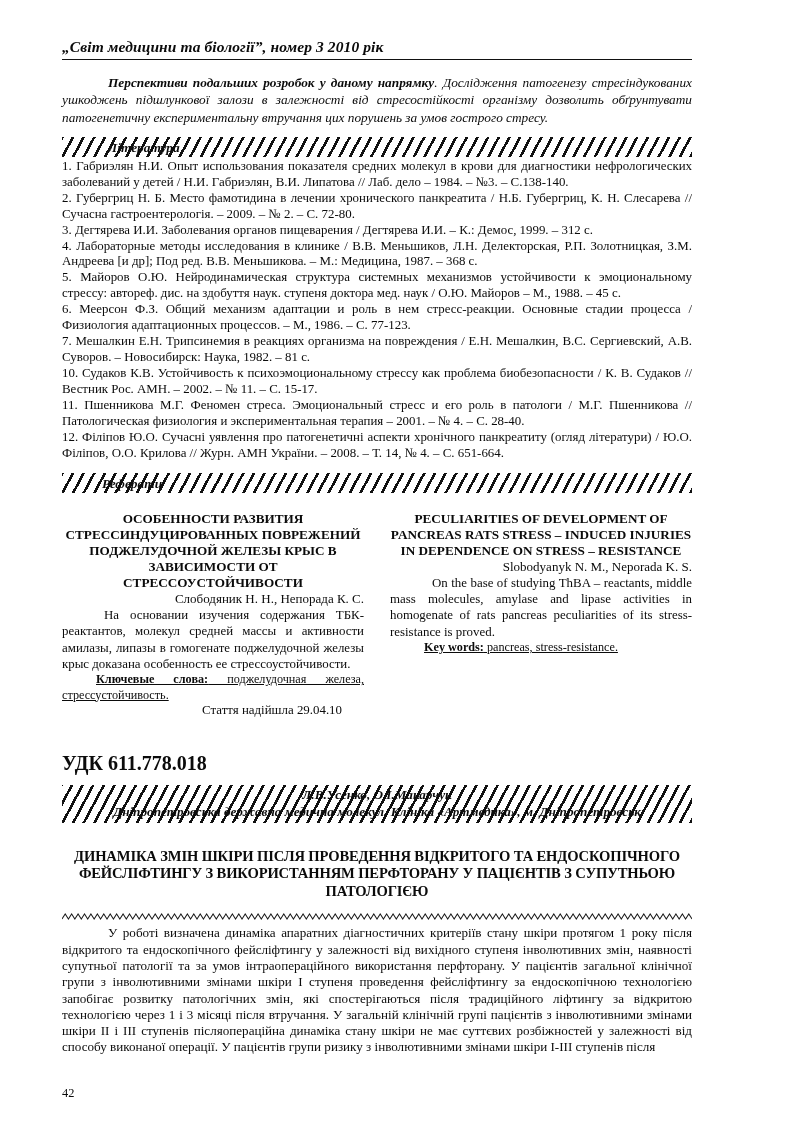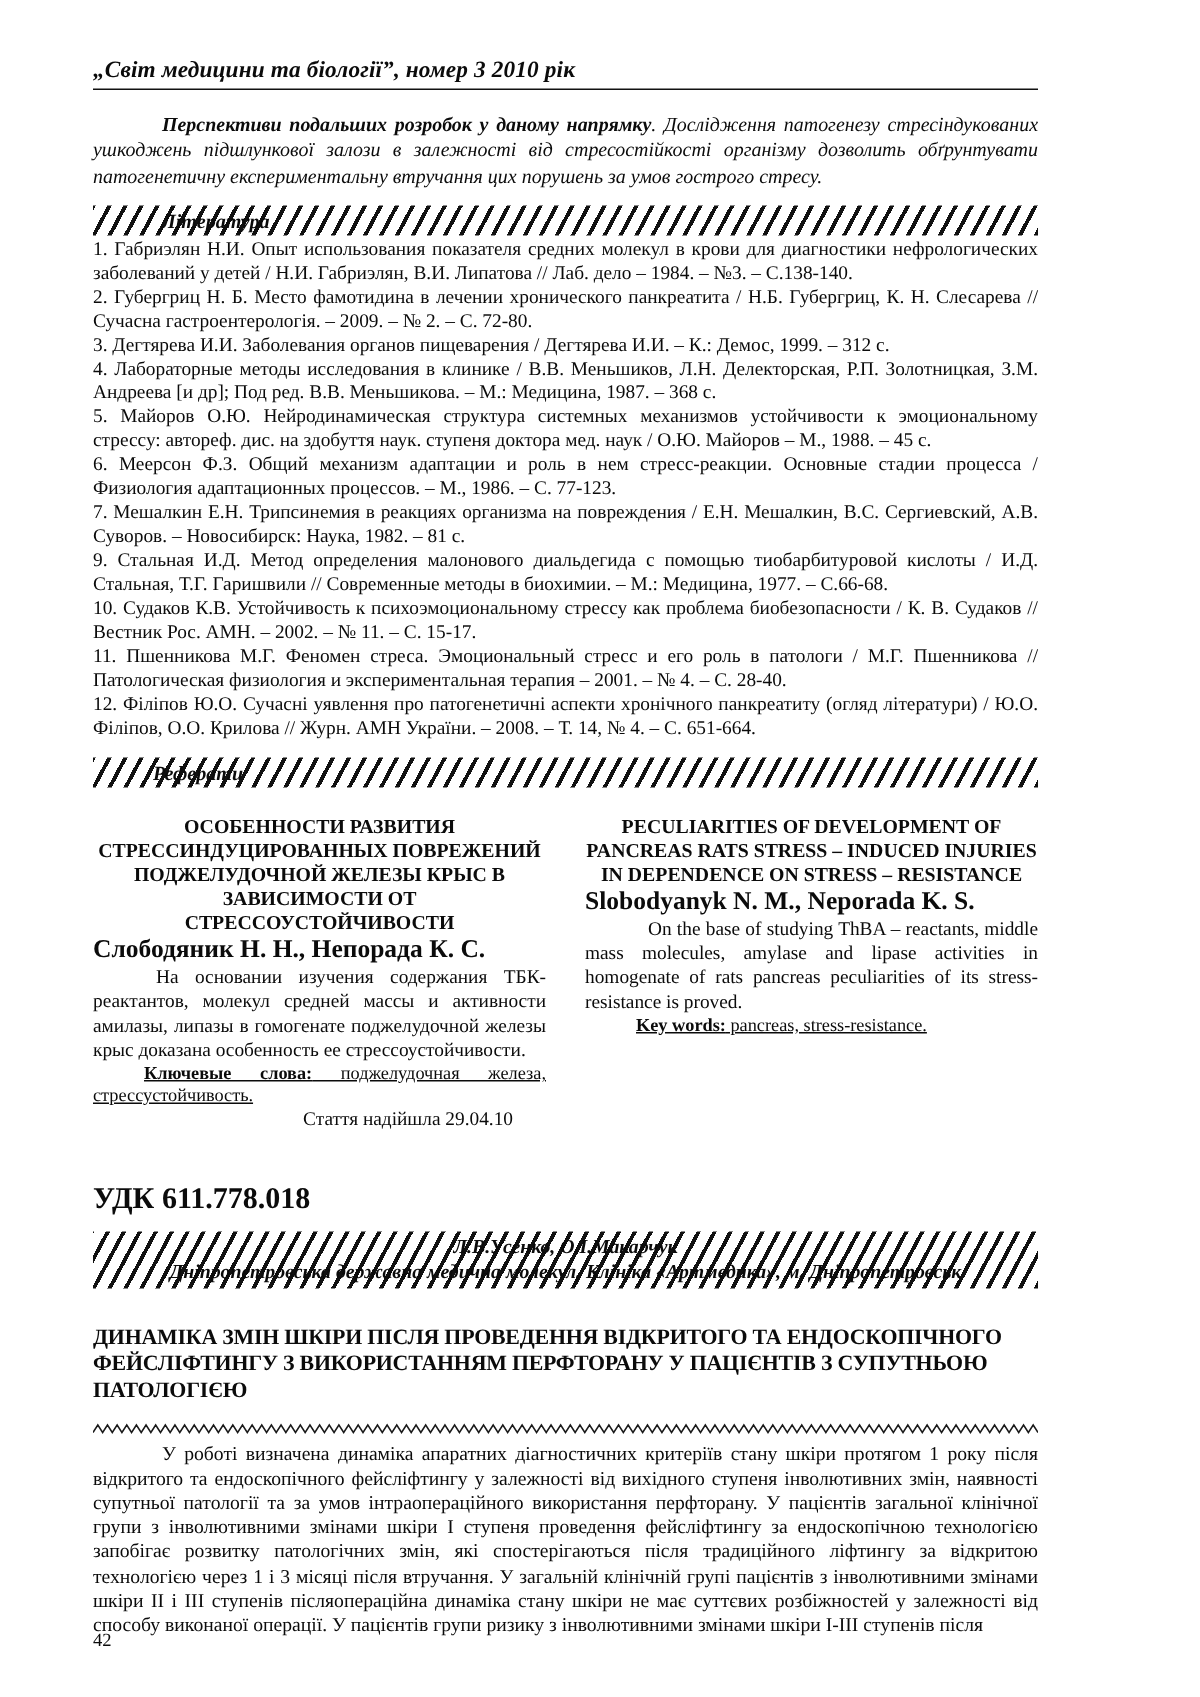--- a/index.html
+++ b/index.html
@@ -115,23 +115,23 @@
   .abs-col { width: 50%; }
   .abs-title {
     font-weight: bold;
     font-size: 13.2px;
     line-height: 1.22;
     text-align: center;
     text-transform: uppercase;
     margin: 0;
   }
   .abs-authors {
-    font-weight: bold;
-    font-size: 17px;
-    text-align: left;
+    font-weight: normal;
+    font-size: 13px;
+    text-align: right;
     margin: 0;
   }
   .abs-text {
     margin: 0;
     font-size: 12.9px;
     line-height: 1.26;
     text-align: justify;
     text-indent: 42px;
   }
   .abs-keys {
@@ -155,21 +155,21 @@
     font-weight: bold;
     font-size: 20px;
     margin: 34px 0 0 0;
   }
 
   
   .art-title {
     font-weight: bold;
     font-size: 14.6px;
     line-height: 1.20;
-    text-align: left;
+    text-align: center;
     text-transform: uppercase;
     margin: 25px 0 0 0;
     letter-spacing: -0.15px;
   }
 
   
   .wavy {
     width: 100%;
     height: 9px;
     margin: 12px 0 4px 0;
@@ -199,21 +199,20 @@
   </div>
 
   <ul class="refs">
     <li>1. Габриэлян Н.И. Опыт использования показателя средних молекул в крови для диагностики нефрологических заболеваний у детей / Н.И. Габриэлян, В.И. Липатова // Лаб. дело – 1984. – №3. –  С.138-140.</li>
     <li>2. Губергриц Н. Б. Место фамотидина в лечении хронического панкреатита  / Н.Б. Губергриц, К. Н. Слесарева // Сучасна гастроентерологія. – 2009. – № 2. – С. 72-80.</li>
     <li>3. Дегтярева И.И. Заболевания органов пищеварения / Дегтярева И.И. – К.: Демос, 1999. – 312 с.</li>
     <li>4. Лабораторные методы исследования в клинике / В.В. Меньшиков, Л.Н. Делекторская, Р.П. Золотницкая, З.М. Андреева [и др]; Под ред. В.В. Меньшикова. – М.: Медицина, 1987. – 368 с.</li>
     <li>5. Майоров О.Ю. Нейродинамическая структура системных механизмов устойчивости к эмоциональному стрессу: автореф. дис. на здобуття наук. ступеня доктора мед. наук /  О.Ю. Майоров – М., 1988. – 45  с.</li>
     <li>6. Меерсон Ф.З. Общий механизм адаптации и роль в нем стресс-реакции. Основные стадии процесса / Физиология адаптационных процессов. – М., 1986. – С. 77-123.</li>
     <li>7. Мешалкин Е.Н. Трипсинемия в реакциях организма на повреждения / Е.Н. Мешалкин, В.С. Сергиевский, А.В. Суворов. – Новосибирск: Наука, 1982. – 81 с.</li>
-    <li>9. Стальная И.Д. Метод определения малонового диальдегида с помощью тиобарбитуровой кислоты / И.Д. Стальная, Т.Г. Гаришвили // Современные методы в биохимии. –  М.: Медицина, 1977. – С.66-68.</li>
     <li>10. Судаков К.В. Устойчивость к психоэмоциональному стрессу как проблема биобезопасности / К. В. Судаков // Вестник Рос. АМН. – 2002. – № 11. – С. 15-17.</li>
     <li>11. Пшенникова М.Г. Феномен стреса. Эмоциональный стресс и его роль в патологи / М.Г. Пшенникова // Патологическая физиология и экспериментальная терапия – 2001. – № 4. – С. 28-40.</li>
     <li>12. Філіпов Ю.О. Сучасні уявлення про патогенетичні аспекти хронічного панкреатиту (огляд літератури) / Ю.О. Філіпов, О.О. Крилова // Журн. АМН України. –  2008. – Т. 14, № 4. – С. 651-664.</li>
   </ul>
 
   <div class="hatch-band single">
     <span class="hatch-label ref">Реферати</span>
   </div>
 
   <div class="abstracts">

